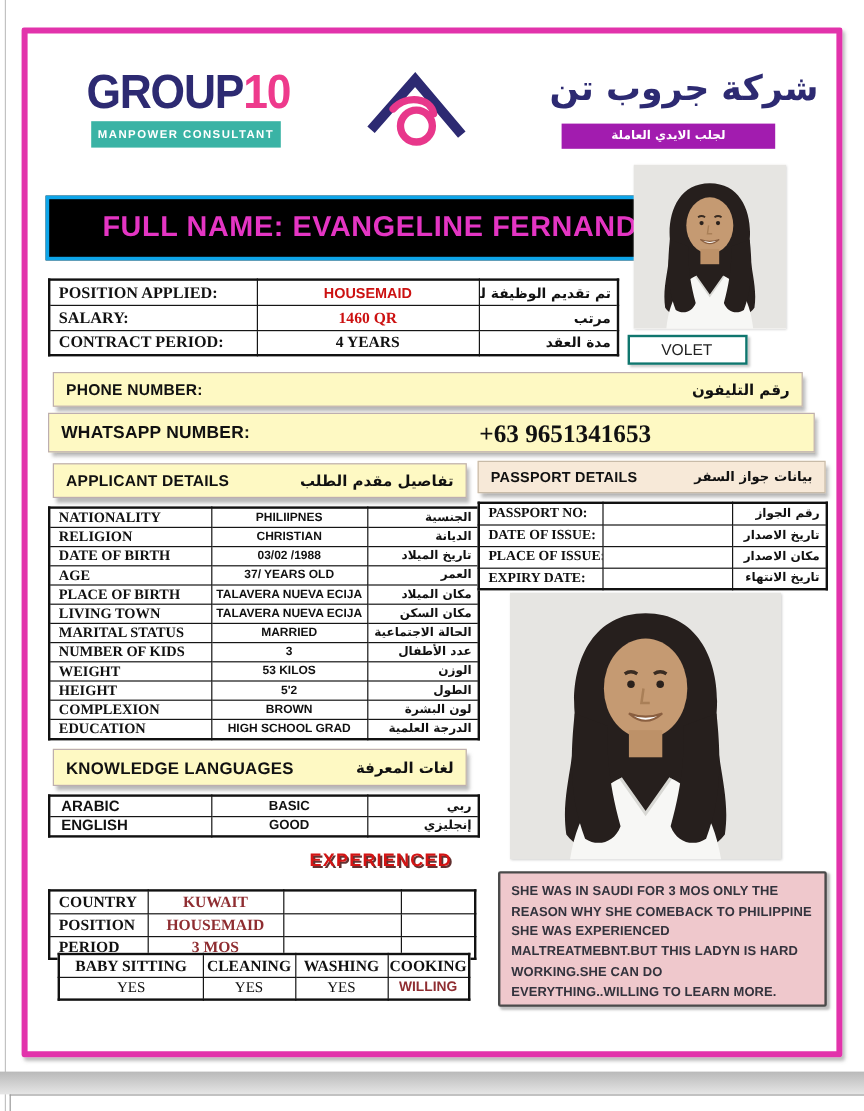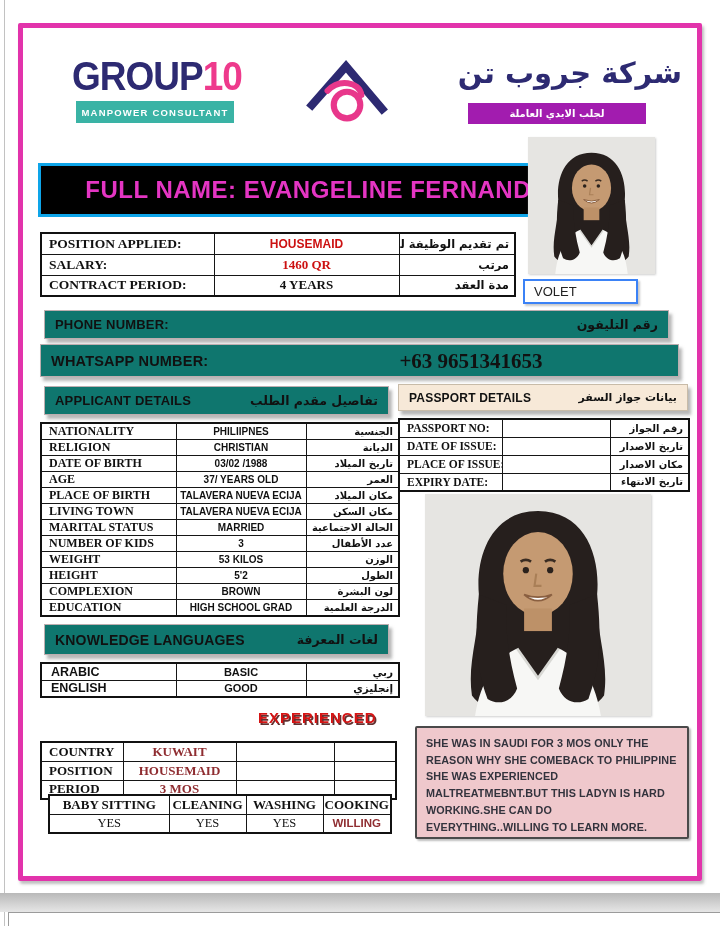--- a/index.html
+++ b/index.html
@@ -22,39 +22,39 @@
   .company-tagline-ar { position:absolute; left:468px; top:103px; width:178px; height:21px; background:#a21caf; color:#fff; font-family:"DejaVu Sans", sans-serif; font-size:10px; font-weight:700; display:flex; align-items:center; justify-content:center; direction:rtl; }
 
   
   .name-banner { position:absolute; left:38px; top:163px; width:572px; height:54px; border:3px solid #0ea5e9; background:#000000; display:flex; align-items:center; justify-content:center; }
   .name-banner span { color:#e435c3; font-size:24px; font-weight:800; letter-spacing:.5px; white-space:nowrap; }
 
   
   .photo-small { position:absolute; left:528px; top:137px; width:127px; height:137px; box-shadow:1px 1px 2px #cfcfcf; }
   .photo-large { position:absolute; left:425px; top:494px; width:226px; height:222px; box-shadow:1px 1px 2px #cfcfcf; }
   .photo-small svg, .photo-large svg { width:100%; height:100%; display:block; }
-  .volet-box { position:absolute; left:523px; top:279px; width:115px; height:25px; background:#fff; border:2px solid #3b82f6; display:flex; align-items:center; padding-left:9px; font-size:13px; color:#222; box-shadow:2px 2px 2px #c9c9c9; }
+  .volet-box { position:absolute; left:523px; top:279px; width:100px; height:25px; background:#fff; border:2px solid #0f766e; display:flex; align-items:center; padding-left:26px; font-size:13px; color:#222; box-shadow:2px 2px 2px #c9c9c9; }
 
   
   table { border-collapse:collapse; table-layout:fixed; position:absolute; background:#fff; }
   td { border:1px solid #161616; overflow:hidden; white-space:nowrap; vertical-align:middle; }
   .lbl { font-family:"Liberation Serif", serif; font-weight:700; padding-left:7px; color:#111; }
   .val { text-align:center; font-weight:700; color:#111; }
   .ar  { font-family:"DejaVu Sans", sans-serif; font-weight:700; direction:rtl; text-align:right; padding-right:5px; padding-left:3px; color:#111; }
 
   .t-pos { left:40px; top:232px; width:474px; border:2px solid #111; }
   .t-pos td { height:21px; }
   .t-pos .lbl { font-size:13.5px; }
   .t-pos .val { font-size:13px; font-family:"Liberation Serif", serif; }
   .t-pos .ar { font-size:11.5px;margin-top:44px; }
   .t-pos tr:nth-child(1) .val { font-family:"Liberation Sans", sans-serif; font-size:12px; color:#cc1111; }
   .t-pos tr:nth-child(2) .val { color:#cc1111; }
 
   
-  .bar { position:absolute; background:#0f766e; border:1px solid #bdaeb0; box-shadow:3px 4px 3px rgba(125,125,125,.55); display:flex; align-items:center; justify-content:space-between; padding:0 10px; }
+  .bar { position:absolute; background:#fef9c3; border:1px solid #bdaeb0; box-shadow:3px 4px 3px rgba(125,125,125,.55); display:flex; align-items:center; justify-content:space-between; padding:0 10px; }
   .bar .bar-label { font-weight:800; font-size:13px; color:#111; letter-spacing:.2px; }
   .bar .bar-ar { font-family:"DejaVu Sans", sans-serif; font-weight:700; font-size:12.5px; direction:rtl; color:#111; }
   .bar-phone { left:44px; top:310px; width:625px; height:29px; }
   .bar-whatsapp { left:40px; top:344px; width:639px; height:33px; }
   .bar-whatsapp .bar-label { font-size:14.5px; }
   .wa-value { position:absolute; left:280px; top:0; width:300px; height:33px; display:flex; align-items:center; justify-content:center; font-family:"Liberation Serif", serif; font-weight:700; font-size:21px; color:#111; }
   .bar-applicant { left:44px; top:386px; width:345px; height:29px; }
   .bar-passport { left:398px; top:384px; width:290px; height:27px; background:#f7e9d8; border-color:#c8bba8; }
   .bar-passport .bar-label { font-size:12px; }
   .bar-passport .bar-ar { font-size:11px; }

